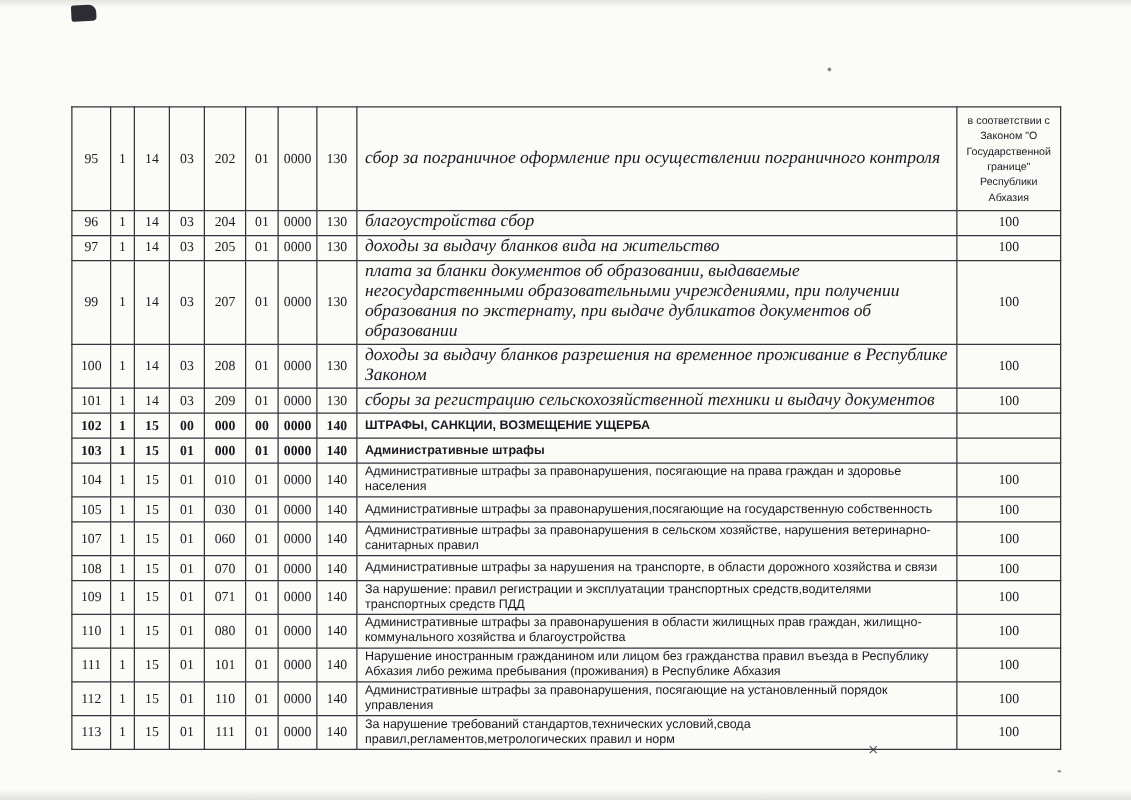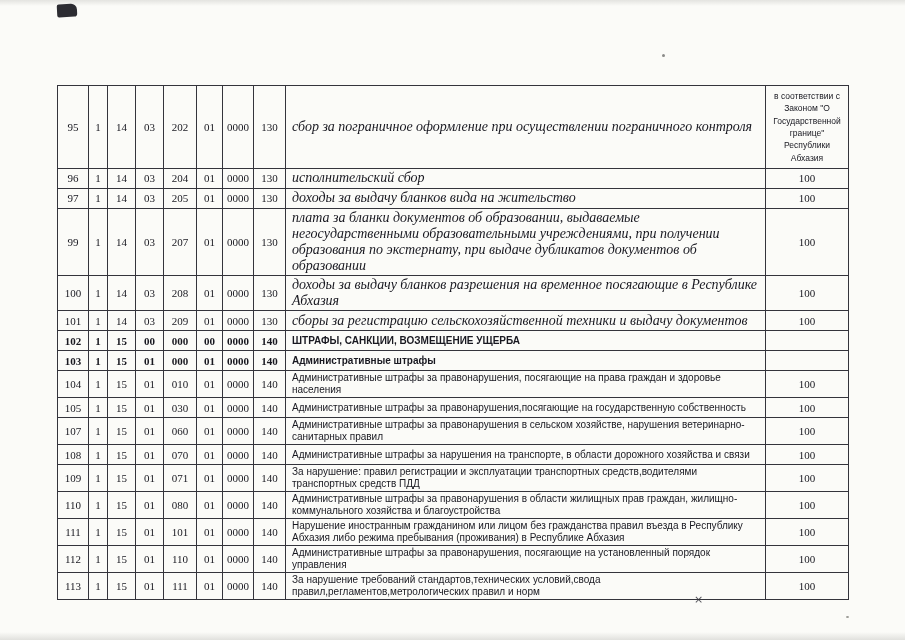--- a/index.html
+++ b/index.html
@@ -116,21 +116,21 @@
       </tr>
       <tr class="row-96">
         <td class="code">96</td>
         <td class="code">1</td>
         <td class="code">14</td>
         <td class="code">03</td>
         <td class="code">204</td>
         <td class="code">01</td>
         <td class="code">0000</td>
         <td class="code">130</td>
-        <td class="desc italic">исполнительский сбор</td>
+        <td class="desc italic">благоустройства сбор</td>
         <td class="pct">100</td>
       </tr>
       <tr class="row-97">
         <td class="code">97</td>
         <td class="code">1</td>
         <td class="code">14</td>
         <td class="code">03</td>
         <td class="code">205</td>
         <td class="code">01</td>
         <td class="code">0000</td>
@@ -152,21 +152,21 @@
       </tr>
       <tr class="row-100">
         <td class="code">100</td>
         <td class="code">1</td>
         <td class="code">14</td>
         <td class="code">03</td>
         <td class="code">208</td>
         <td class="code">01</td>
         <td class="code">0000</td>
         <td class="code">130</td>
-        <td class="desc italic">доходы за выдачу бланков разрешения на временное посягающие в Республике Абхазия</td>
+        <td class="desc italic">доходы за выдачу бланков разрешения на временное проживание в Республике Законом</td>
         <td class="pct">100</td>
       </tr>
       <tr class="row-101">
         <td class="code">101</td>
         <td class="code">1</td>
         <td class="code">14</td>
         <td class="code">03</td>
         <td class="code">209</td>
         <td class="code">01</td>
         <td class="code">0000</td>

